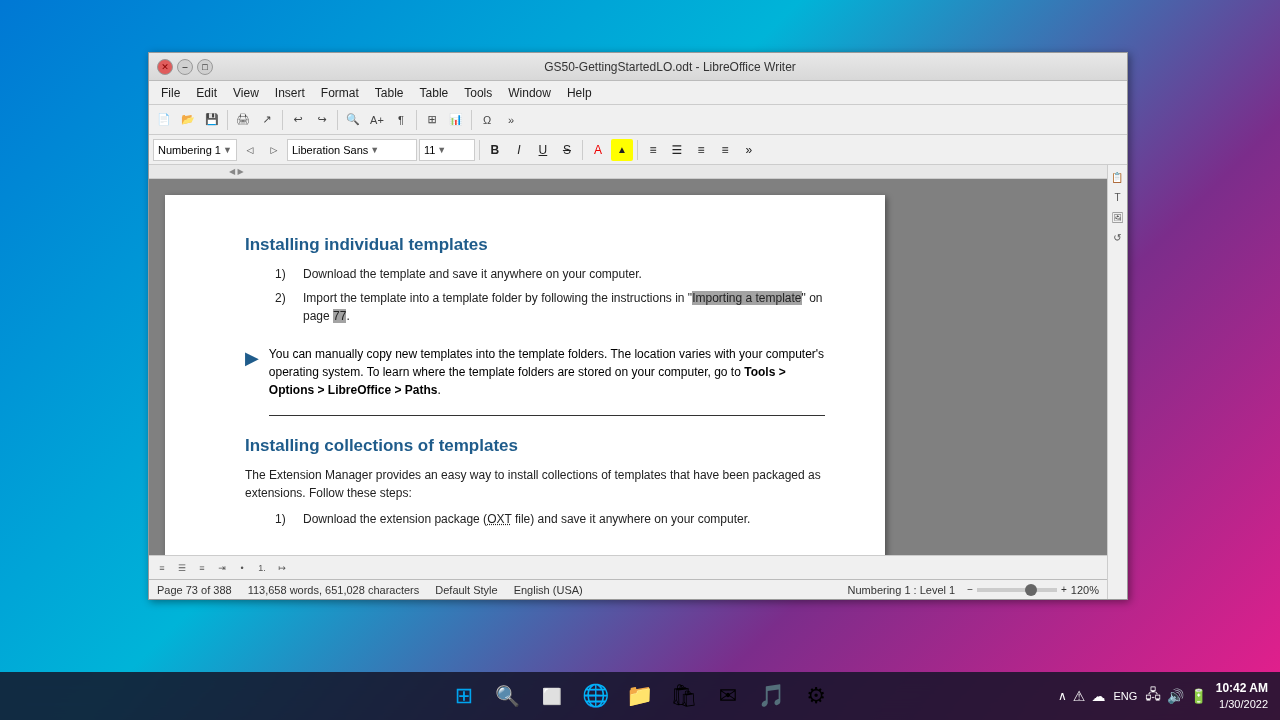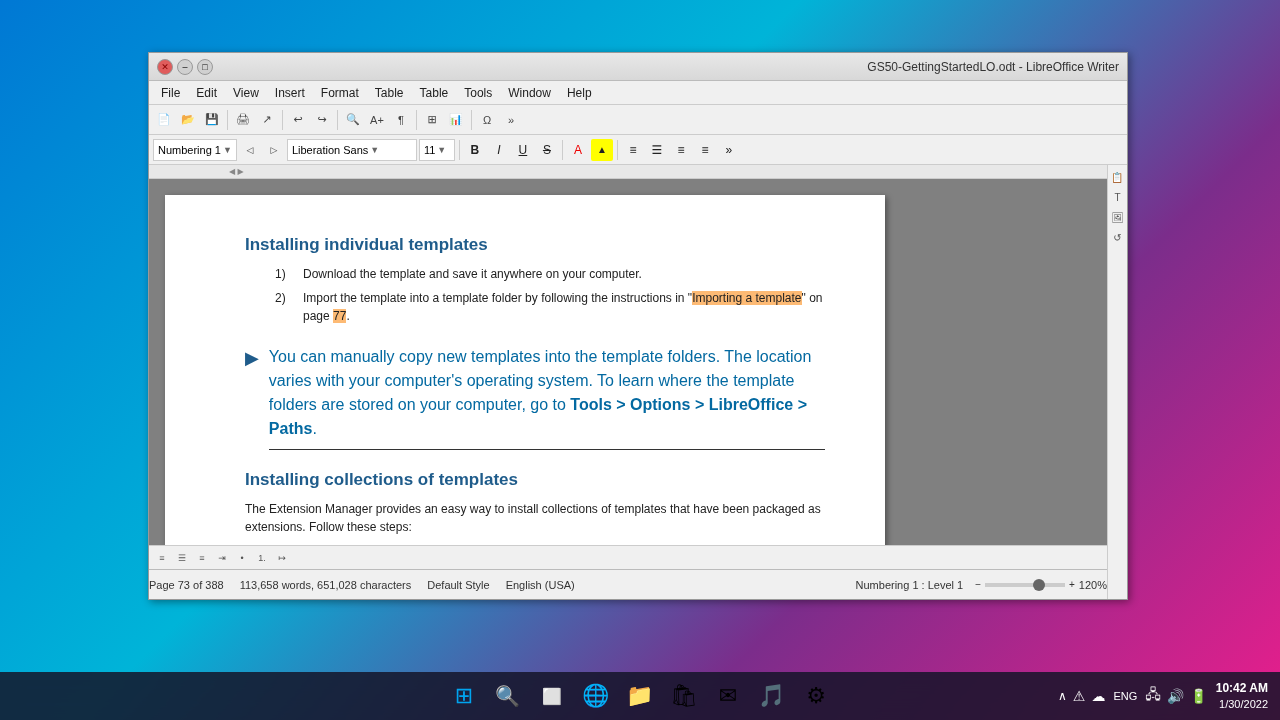--- a/index.html
+++ b/index.html
@@ -51,21 +51,21 @@
       display: flex;
       align-items: center;
       justify-content: center;
       font-size: 9px;
     }
     .title-btn.close { background: #e05c5c; color: #800; }
     .title-btn.min { background: #d0d0d0; }
     .title-btn.max { background: #d0d0d0; }
     .title-text {
       flex: 1;
-      text-align: right;
+      text-align: center;
       font-size: 12px;
       font-weight: normal;
       color: #333;
     }
 
     
     .menu-bar {
       background: #f0f0f0;
       height: 24px;
       display: flex;
@@ -234,21 +234,21 @@
       margin-bottom: 6px;
       line-height: 1.5;
       display: flex;
       gap: 8px;
     }
     .list-num {
       min-width: 20px;
     }
 
     .highlight-ref {
-      background: #fdba74;
+      background: #a3a3a3;
     }
 
     .tip-box {
       display: flex;
       gap: 10px;
       margin: 12px 0;
       padding: 8px 0;
     }
     .tip-arrow {
       color: #1f5c8b;
@@ -256,25 +256,25 @@
       padding-top: 2px;
     }
     .tip-content { flex: 1; }
     .tip-title {
       font-size: 13px;
       font-weight: bold;
       color: #222;
       margin-bottom: 6px;
     }
     .tip-text {
-      font-size: 16px;
-      color: #0369a1;
+      font-size: 12px;
+      color: #000000;
       line-height: 1.5;
       border-bottom: 1px solid #333;
-      padding-bottom: 8px;
+      padding-bottom: 16px;
     }
     .tip-code { font-weight: bold; }
 
     
     .bottom-toolbar {
       background: #f0f0f0;
       height: 24px;
       border-top: 1px solid #ccc;
       display: flex;
       align-items: center;
@@ -290,25 +290,25 @@
       justify-content: center;
       font-size: 9px;
       border: 1px solid transparent;
       cursor: pointer;
       color: #555;
     }
 
     
     .status-bar {
       background: #f0f0f0;
-      height: 30px;
+      height: 20px;
       border-top: 1px solid #bbb;
       display: flex;
       align-items: center;
-      padding: 0 0;
+      padding: 0 8px;
       font-size: 11px;
       color: #333;
       gap: 16px;
       flex-shrink: 0;
     }
     .status-right {
       margin-left: auto;
       display: flex;
       align-items: center;
       gap: 12px;
@@ -439,21 +439,21 @@
     <div style="display:flex;align-items:center;border:1px solid #ccc;background:white;height:22px;padding:0 4px;">
       <span style="font-size:11px;">Numbering 1</span>
       <span class="chevron">▼</span>
     </div>
     <div class="toolbar-btn" style="font-size:9px;">◁</div>
     <div class="toolbar-btn" style="font-size:9px;">▷</div>
     <div style="display:flex;align-items:center;border:1px solid #ccc;background:white;height:22px;padding:0 4px;width:130px;">
       <span style="font-size:11px;">Liberation Sans</span>
       <span class="chevron">▼</span>
     </div>
-    <div style="display:flex;align-items:center;border:1px solid #ccc;background:white;height:22px;padding:0 4px;width:36px;">
+    <div style="display:flex;align-items:center;border:1px solid #ccc;background:white;height:22px;padding:0 4px;width:56px;">
       <span style="font-size:11px;">11</span>
       <span class="chevron">▼</span>
     </div>
     <div class="fmt-sep"></div>
     <div class="fmt-btn bold">B</div>
     <div class="fmt-btn italic">I</div>
     <div class="fmt-btn underline">U</div>
     <div class="fmt-btn" style="text-decoration:line-through;">S</div>
     <div class="fmt-sep"></div>
     <div class="fmt-btn" style="color:#e00;">A</div>

